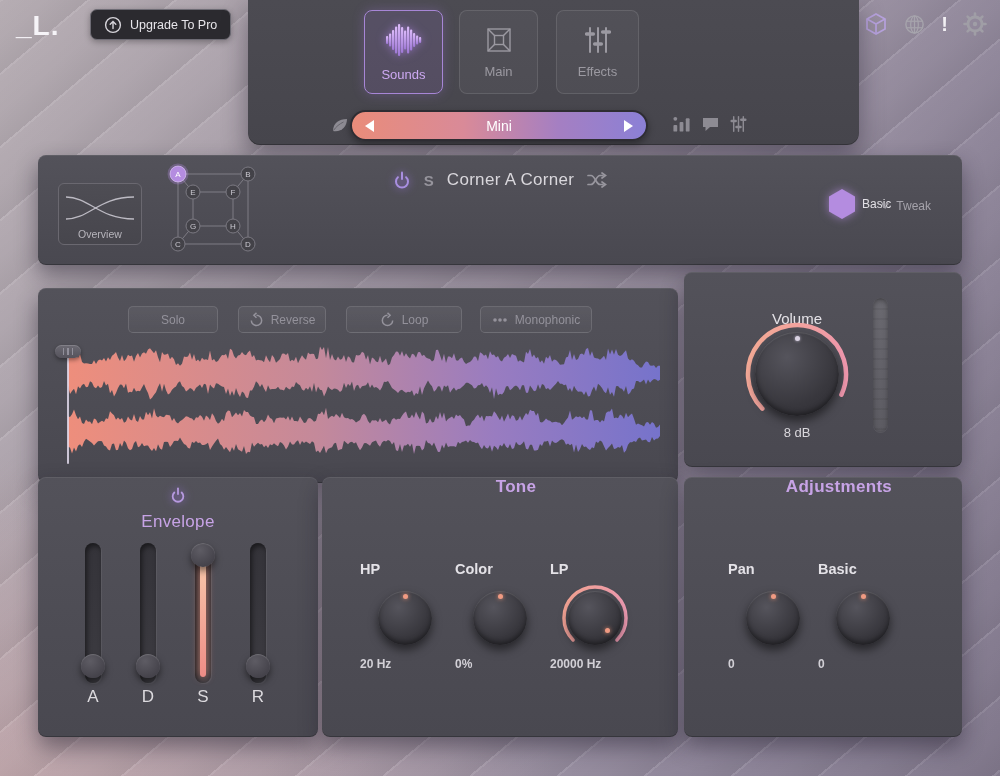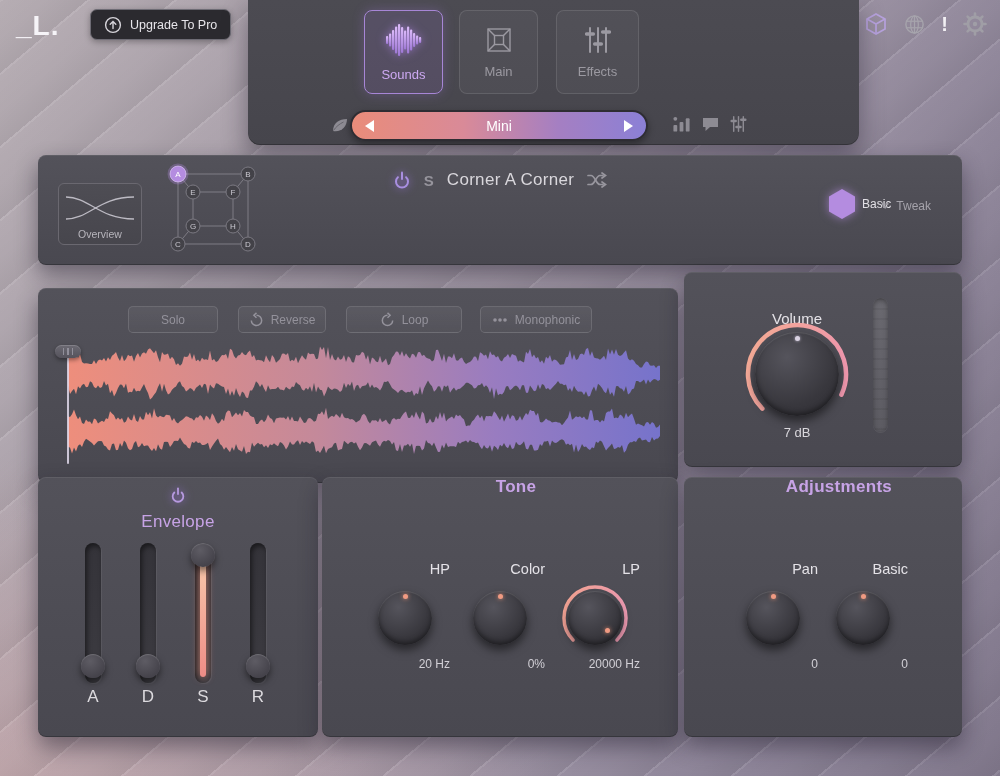--- a/index.html
+++ b/index.html
@@ -114,21 +114,21 @@
   .knob{position:absolute;border-radius:50%;
     background:radial-gradient(circle at 38% 30%,#55545c,#38373d 62%,#2d2c32);
     box-shadow:0 5px 10px rgba(0,0,0,0.5), inset 0 1px 1px rgba(255,255,255,0.13), inset 0 -3px 5px rgba(0,0,0,0.4);}
   .knob.big{left:18px;top:18px;width:84px;height:84px;}
   .knob.small{left:8px;top:8px;width:54px;height:54px;}
   .knob-wrap{position:relative;width:70px;height:70px;margin:6px auto 0;}
   .vol-knob-wrap svg,.knob-wrap svg{position:absolute;left:0;top:0;}
   .dot{position:absolute;width:5px;height:5px;border-radius:50%;}
   .dot.coral{background:#f09a82;box-shadow:0 0 4px rgba(240,150,120,0.9);}
   .dot.light{background:#d9d2e2;box-shadow:0 0 3px rgba(220,210,235,0.8);}
-  .knob-group{position:absolute;width:90px;text-align:right;}
+  .knob-group{position:absolute;width:90px;text-align:left;font-weight:bold;}
   .knob-label{font-size:14.5px;color:#e4e2e7;}
   .knob-value{margin-top:4px;font-size:12px;color:#d2d0d6;}
 
   
   .env-panel{left:38px;top:477px;width:280px;height:260px;}
   .env-slider{position:absolute;top:66px;width:26px;height:140px;}
   .env-track{position:absolute;left:5px;top:0;width:16px;height:140px;border-radius:9px;
     background:linear-gradient(180deg,#343339,#3c3b41);
     box-shadow:inset 2px 3px 5px rgba(0,0,0,0.5), 1px 1px 1px rgba(255,255,255,0.07);}
   .env-fill{position:absolute;left:10px;width:6px;border-radius:3px;display:none;
@@ -438,21 +438,21 @@
 
   <div class="panel volume-panel">
     <div class="vol-title">Volume</div>
     <div class="vol-knob-wrap">
       <svg width="120" height="120" viewBox="0 0 120 120">
         <path d="M25.35 94.65 A49 49 0 1 1 104.4 80.7" fill="none" stroke="url(#volgrad)" stroke-width="4.5" stroke-linecap="round"></path>
       </svg>
       <div class="knob big"></div>
       <div class="dot light" style="left:57.5px;top:21.5px"></div>
     </div>
-    <div class="vol-value">7 dB</div>
+    <div class="vol-value">8 dB</div>
     <div class="meter"></div>
   </div>
 
   <div class="panel env-panel">
     <div class="panel-header">
       <svg class="power-glow" width="16" height="16" viewBox="0 0 18 18">
         <line x1="9" y1="1.5" x2="9" y2="8" stroke="#b79ae0" stroke-width="2" stroke-linecap="round"></line>
         <path d="M4.9 6.2 A6 6 0 1 0 13.1 6.2" fill="none" stroke="#b79ae0" stroke-width="2" stroke-linecap="round"></path>
       </svg>
       <span class="hdr-title">Envelope</span>

